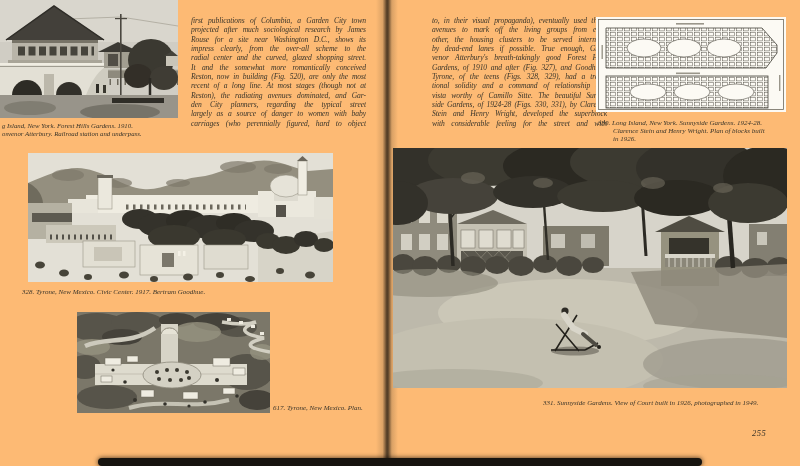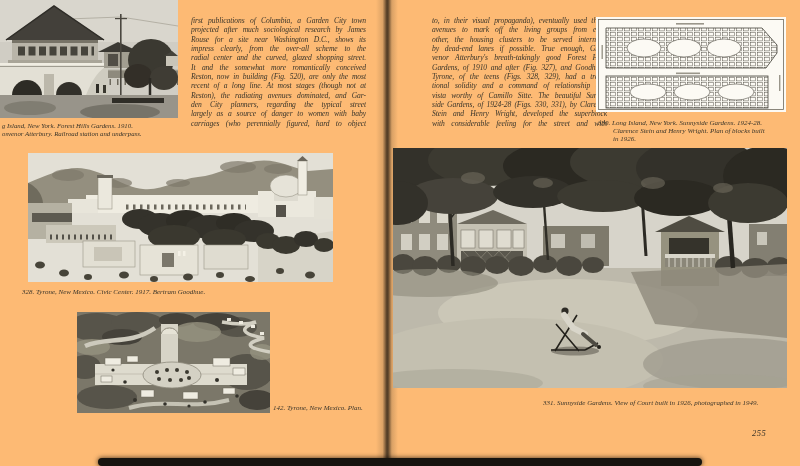--- a/index.html
+++ b/index.html
@@ -212,21 +212,21 @@
         <circle cx="58" cy="88" r="2" fill="#34322b"></circle>
       <circle cx="128" cy="90" r="1.8" fill="#34322b"></circle>
         <circle cx="140" cy="68" r="2" fill="#34322b"></circle>
       <circle cx="36" cy="58" r="1.6" fill="#34322b"></circle>
         <circle cx="160" cy="84" r="1.8" fill="#34322b"></circle>
       <circle cx="88" cy="92" r="1.8" fill="#34322b"></circle>
         <circle cx="112" cy="94" r="1.6" fill="#34322b"></circle>
     </svg>
   </div>
 
-  <div class="caption nowrap" style="left:273px;top:405px;">142.  Tyrone, New Mexico. Plan.</div>
+  <div class="caption nowrap" style="left:273px;top:405px;">617.  Tyrone, New Mexico. Plan.</div>
 
   <div class="pagenum" style="left:18px;top:428px;margin-top:38px;">162</div>
 
   <div class="gutter"></div>
 
   <div class="bodycol" style="left:432px;top:16px;width:175px;height:114px;">to, in their visual propaganda), eventually used those
 avenues to mark off the living groups from each
 other, the housing clusters to be served internally
 by dead-end lanes if possible. True enough, Gros-
 venor Atterbury's breath-takingly good Forest Hills

